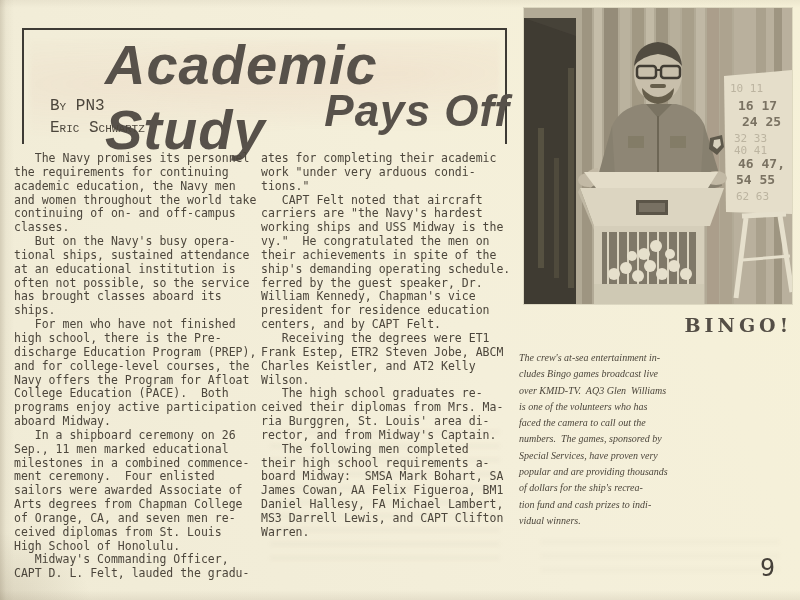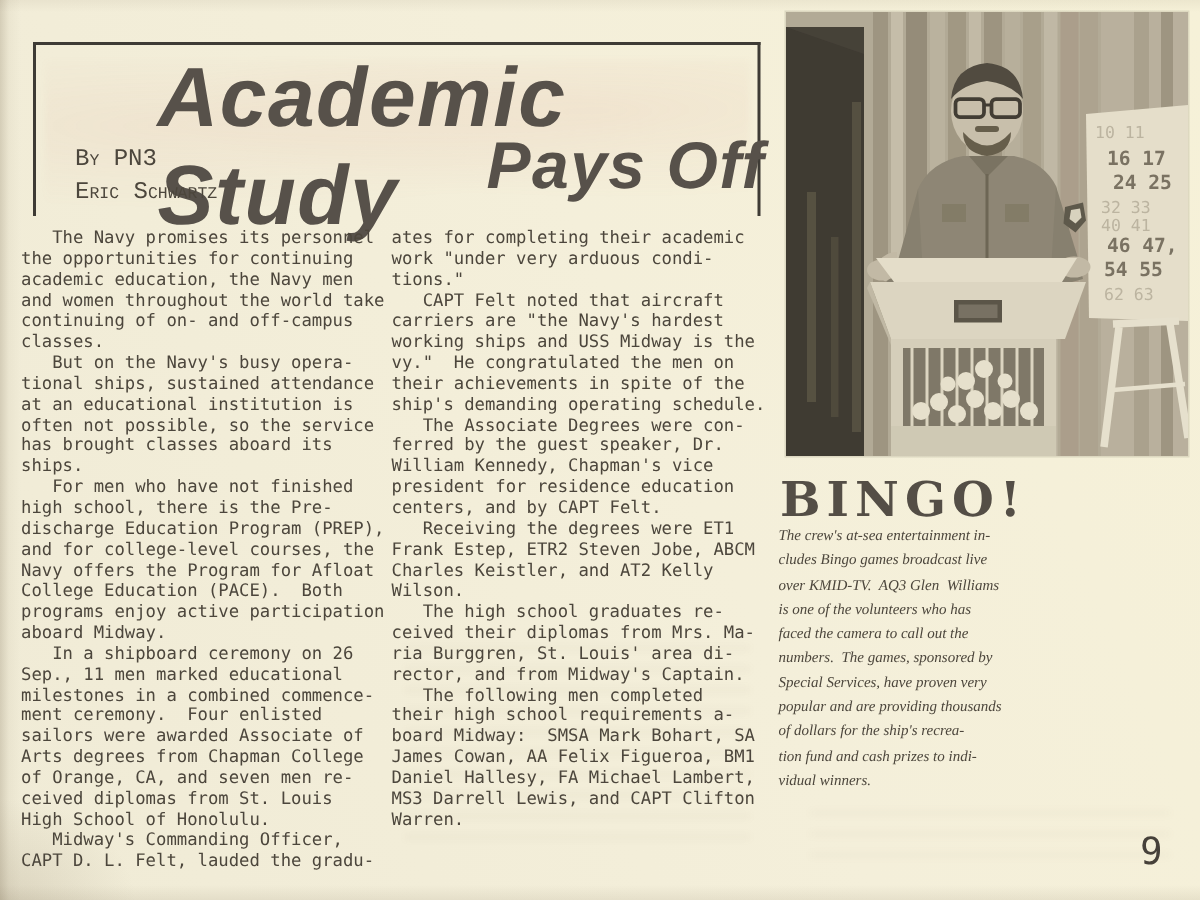--- a/index.html
+++ b/index.html
@@ -43,22 +43,22 @@
   .col .line{white-space:pre;height:13.85px;}
   .col-left{left:14px;top:152px;width:246px;}
   .col-mid{left:261px;top:152px;width:246px;}
 
   
   .photo{position:absolute;left:524px;top:8px;width:268px;height:296px;
     box-shadow:0 0 0 1px rgba(90,80,60,.15);}
   .photo svg{display:block;}
 
   
-  .bingo-head{position:absolute;left:520px;top:314px;width:272px;text-align:left;
-    font-family:"DejaVu Serif",serif;font-weight:bold;font-size:32px;letter-spacing:4px;color:#544e46;}
+  .bingo-head{position:absolute;left:520px;top:314px;width:272px;text-align:right;
+    font-family:"DejaVu Serif",serif;font-weight:bold;font-size:19px;letter-spacing:4px;color:#544e46;}
   .caption{position:absolute;left:519px;top:350px;width:276px;
     font-family:Liberation Serif, serif;font-style:italic;
     font-size:10px;line-height:16.3px;color:#4c463c;}
   .caption .line{white-space:pre;height:16.3px;}
 
   .page-num{position:absolute;left:760px;top:553px;
     font-family:"DejaVu Sans Mono",monospace;font-size:25px;color:#46413a;}
 </style>
 </head>
 <body>
@@ -72,21 +72,21 @@
   <div class="title-box"></div>
   <div class="title-l1">Academic Study</div>
   <div class="title-l2">Pays Off</div>
   <div class="byline">
     <div>By PN3</div>
     <div>Eric Schwartz</div>
   </div>
 
   <div class="col col-left">
       <div class="line">   The Navy promises its personnel</div>
-      <div class="line">the opportunities for continuing</div>
+      <div class="line">the requirements for continuing</div>
       <div class="line">academic education, the Navy men</div>
       <div class="line">and women throughout the world take</div>
       <div class="line">continuing of on- and off-campus</div>
       <div class="line">classes.</div>
       <div class="line">   But on the Navy's busy opera-</div>
       <div class="line">tional ships, sustained attendance</div>
       <div class="line">at an educational institution is</div>
       <div class="line">often not possible, so the service</div>
       <div class="line">has brought classes aboard its</div>
       <div class="line">ships.</div>
@@ -113,21 +113,20 @@
   <div class="col col-mid">
       <div class="line">ates for completing their academic</div>
       <div class="line">work "under very arduous condi-</div>
       <div class="line">tions."</div>
       <div class="line">   CAPT Felt noted that aircraft</div>
       <div class="line">carriers are "the Navy's hardest</div>
       <div class="line">working ships and USS Midway is the</div>
       <div class="line">vy."  He congratulated the men on</div>
       <div class="line">their achievements in spite of the</div>
       <div class="line">ship's demanding operating schedule.</div>
-      <div class="line">   The Associate Degrees were con-</div>
       <div class="line">ferred by the guest speaker, Dr.</div>
       <div class="line">William Kennedy, Chapman's vice</div>
       <div class="line">president for residence education</div>
       <div class="line">centers, and by CAPT Felt.</div>
       <div class="line">   Receiving the degrees were ET1</div>
       <div class="line">Frank Estep, ETR2 Steven Jobe, ABCM</div>
       <div class="line">Charles Keistler, and AT2 Kelly</div>
       <div class="line">Wilson.</div>
       <div class="line">   The high school graduates re-</div>
       <div class="line">ceived their diplomas from Mrs. Ma-</div>

